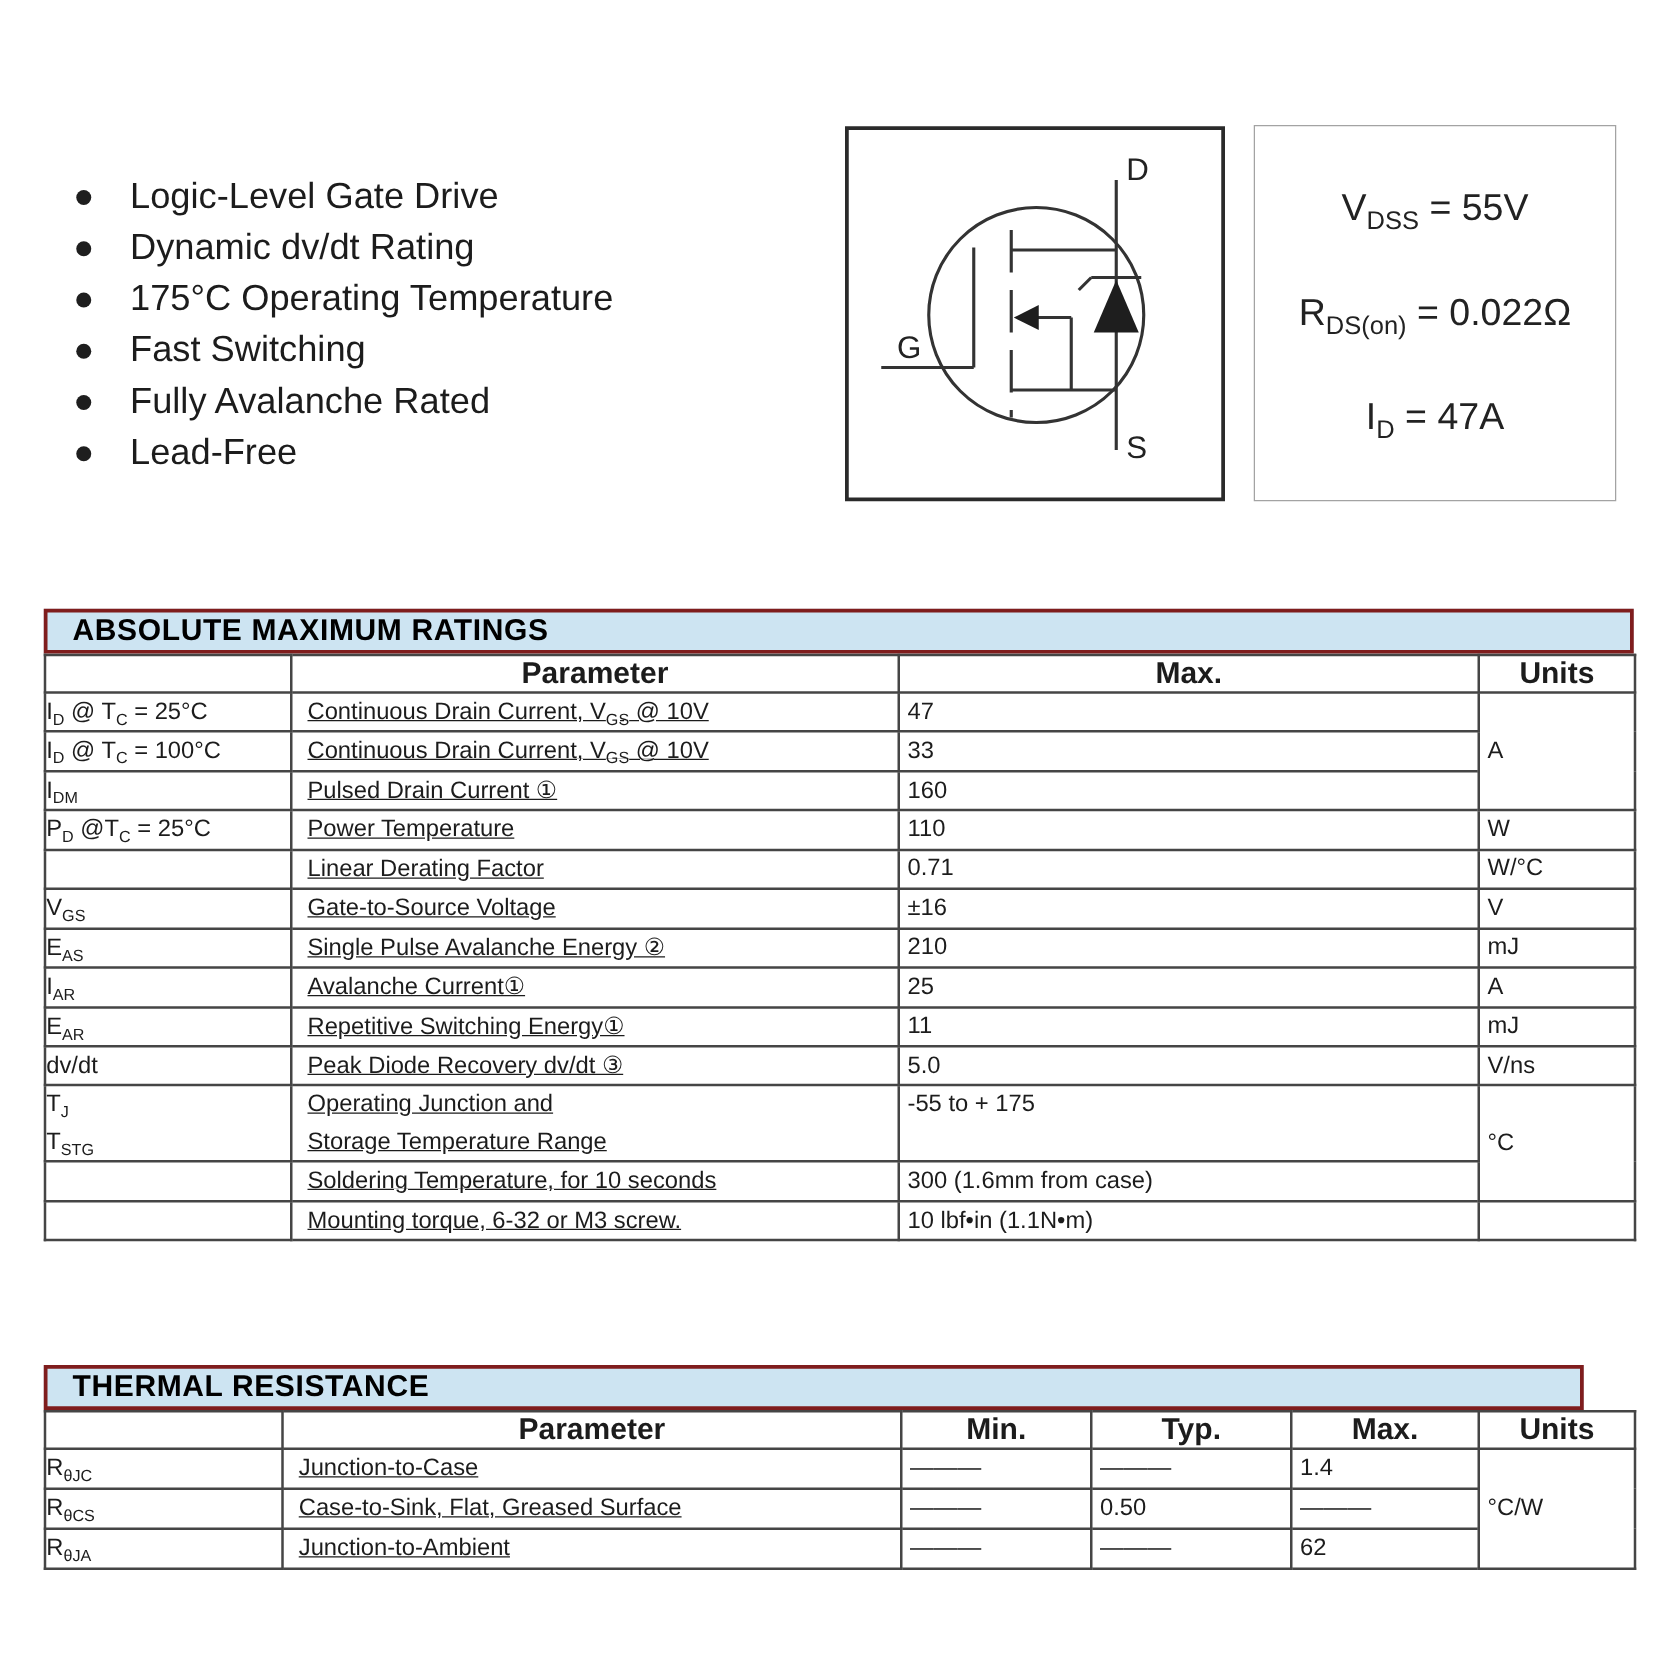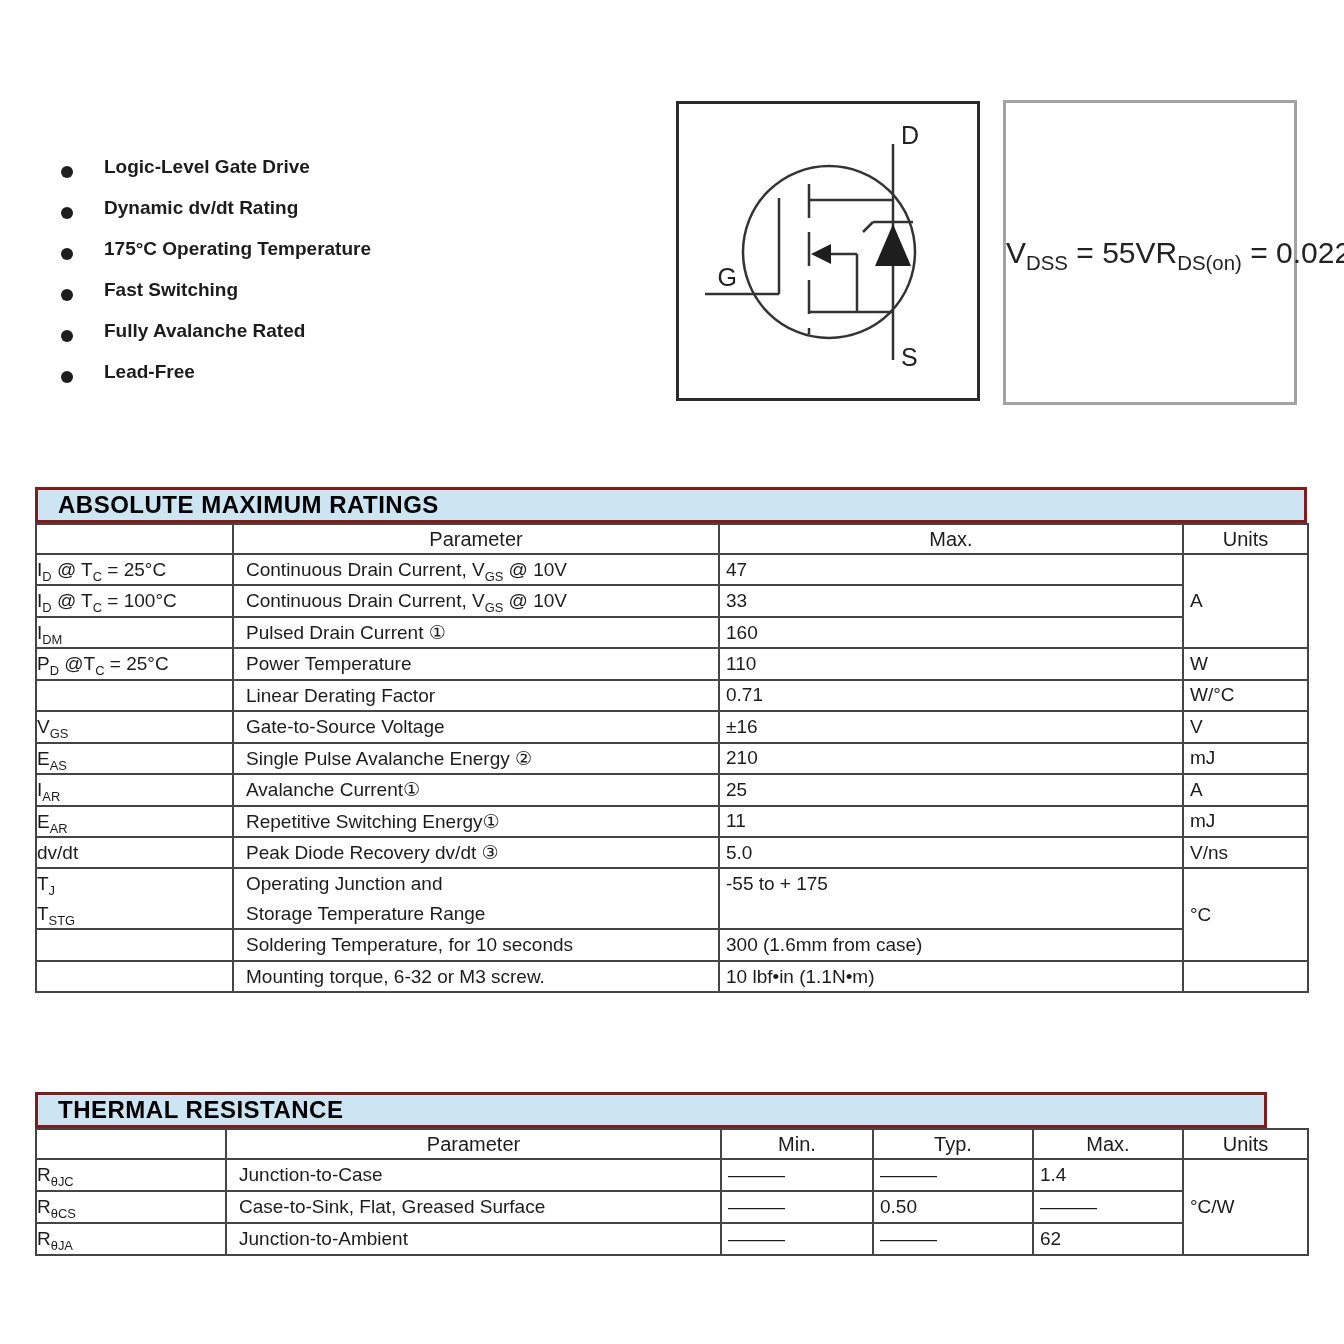--- a/index.html
+++ b/index.html
@@ -8,49 +8,49 @@
     font-family:"Liberation Sans","DejaVu Sans",sans-serif;color:#1c1c1c;
     -webkit-font-smoothing:antialiased;
   }
   .abs{position:absolute;}
   sub{font-size:0.68em;line-height:0;}
 
   
   .features{left:55px;top:103px;width:580px;}
   .features-title{font-size:28px;font-weight:bold;letter-spacing:1px;}
   .feature-list{margin-top:34px;}
-  .feature-item{display:flex;align-items:flex-end;height:41px;font-size:19px;font-weight:bold;}
+  .feature-item{display:flex;align-items:center;height:41px;font-size:29px;}
   .bullet{width:12px;height:12px;border-radius:50%;background:#1e1e1e;margin:0 31px 0 6px;flex:0 0 auto;}
 
   
   .symbol-box{left:676px;top:101px;width:298px;height:294px;border:3px solid #2a2a2a;}
   .specs-box{
-    left:1003px;top:100px;width:288px;height:299px;border:3px solid #a3a3a3;
-    display:flex;flex-direction:row;justify-content:space-evenly;align-items:center;
+    left:1003px;top:100px;width:288px;height:299px;border:1px solid #a3a3a3;
+    display:flex;flex-direction:column;justify-content:space-evenly;align-items:center;
     font-size:30px;color:#222;
   }
   .spec-line{white-space:nowrap;}
 
   
   .tbl-section{left:35px;}
   .amr-section{top:487px;width:1272px;}
   .thermal-section{top:1092px;width:1232px;}
   .title-bar{
     box-sizing:border-box;height:36px;background:var(--title-bg,#cde4f2);
     border:3px solid #7f1d1d;display:flex;align-items:center;
     padding-left:20px;font-size:24px;font-weight:bold;letter-spacing:0.5px;color:#000;
   }
   table{border-collapse:collapse;table-layout:fixed;width:1272px;background:#fff;}
   td,th{
     border:2px solid #454545;box-sizing:border-box;
     font-size:19px;height:31px;padding:0 6px;vertical-align:middle;overflow:hidden;
   }
-  th{font-size:20px;font-weight:normal;text-align:center;height:30px;}
+  th{font-size:24px;font-weight:bold;text-align:center;height:30px;}
   td.sym{text-align:left;padding-left:0;line-height:1.55;}
-  td.param{text-align:left;padding-left:12px;line-height:1.55;}
+  td.param{text-align:left;padding-left:12px;line-height:1.55;text-decoration:underline;}
   td.val,td.unit{text-align:left;}
   tr.tall td{height:61px;}
   .thermal-section td{height:32px;}
 </style>
 </head>
 <body>
 
 <div class="abs features">
   <div class="feature-list">
     <div class="feature-item">

